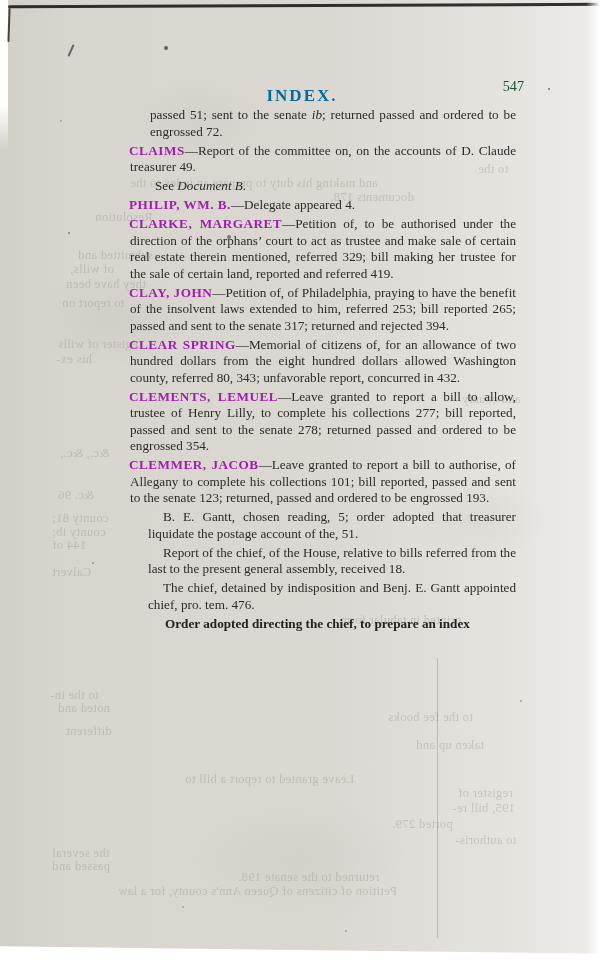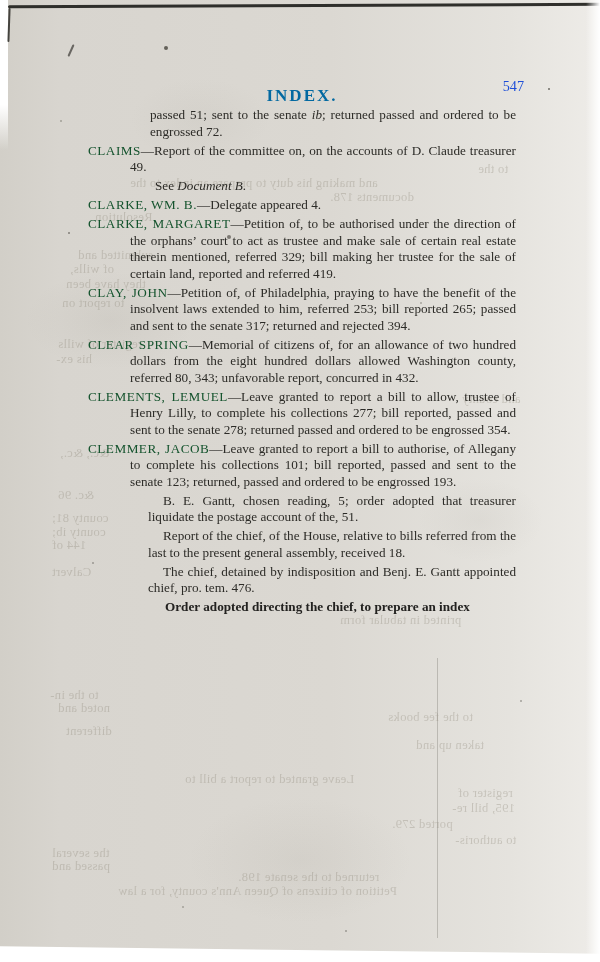--- a/index.html
+++ b/index.html
@@ -56,24 +56,24 @@
   .content{
     position:absolute;left:88px;top:76px;width:428px;
     color:#2c2b27;font-size:13.2px;line-height:16.5px;
     text-align:justify;
   }
   .page-header{position:relative;height:31px;}
   .page-title{
     position:absolute;left:50%;transform:translateX(-50%);top:12px;
     font-weight:bold;letter-spacing:2px;font-size:17px;color:#0369a1;
   }
-  .page-number{position:absolute;right:-8px;top:2px;font-size:14.2px;color:#1d4ed8;}
+  .page-number{position:absolute;right:-8px;top:2px;font-size:14.2px;color:#14532d;}
   .content p{margin:0 0 2.5px 0;}
   .entry{padding-left:42px;text-indent:-42px;}
-  .entry .h,.clerk .h{font-weight:normal;letter-spacing:.5px;color:#14532d;}
+  .entry .h,.clerk .h{font-weight:bold;letter-spacing:.5px;color:#a21caf;margin-left:41px;}
   .fragment{padding-left:62px;text-indent:0;margin-bottom:3.5px;}
   .see{padding-left:67px;text-indent:0;margin:3.5px 0 4.5px;}
   .clerk{padding-left:42px;text-indent:-42px;}
   .clerk .h{display:inline-block;width:74px;text-indent:0;}
   .para{padding-left:60px;text-indent:15px;margin:3.5px 0 2.5px;}
   .para-bold{padding-left:77px;text-indent:0;font-weight:bold;color:#232220;margin-top:3px;}
 </style>
 </head>
 <body>
 
@@ -123,21 +123,21 @@
 
 <div class="content">
   <div class="page-header">
     <span class="page-title">INDEX.</span>
     <span class="page-number">547</span>
   </div>
   <div id="entries">
       <p class="fragment">passed 51; sent to the senate <i>ib</i>; returned passed and ordered to be engrossed 72.</p>
       <p class="entry"><span class="h">CLAIMS</span>—Report of the committee on, on the accounts of D. Claude treasurer 49.</p>
       <p class="see">See <i>Document B.</i></p>
-      <p class="entry"><span class="h">CLARKE, WM. B.</span>—Delegate appeared 4.</p>
+      <p class="entry"><span class="h">PHILIP, WM. B.</span>—Delegate appeared 4.</p>
       <p class="entry"><span class="h">CLARKE, MARGARET</span>—Petition of, to be authorised under the direction of the orphans’ court to act as trustee and make sale of certain real estate therein mentioned, referred 329; bill making her trustee for the sale of certain land, reported and referred 419.</p>
       <p class="entry"><span class="h">CLAY, JOHN</span>—Petition of, of Philadelphia, praying to have the benefit of the insolvent laws extended to him, referred 253; bill reported 265; passed and sent to the senate 317; returned and rejected 394.</p>
       <p class="entry"><span class="h">CLEAR SPRING</span>—Memorial of citizens of, for an allowance of two hundred dollars from the eight hundred dollars allowed Washington county, referred 80, 343; unfavorable report, concurred in 432.</p>
       <p class="entry"><span class="h">CLEMENTS, LEMUEL</span>—Leave granted to report a bill to allow, trustee of Henry Lilly, to complete his collections 277; bill reported, passed and sent to the senate 278; returned passed and ordered to be engrossed 354.</p>
       <p class="entry"><span class="h">CLEMMER, JACOB</span>—Leave granted to report a bill to authorise, of Allegany to complete his collections 101; bill reported, passed and sent to the senate 123; returned, passed and ordered to be engrossed 193.</p>
       <p class="para">B. E. Gantt, chosen reading, 5; order adopted that treasurer liquidate the postage account of the, 51.</p>
       <p class="para">Report of the chief, of the House, relative to bills referred from the last to the present general assembly, received 18.</p>
       <p class="para">The chief, detained by indisposition and Benj. E. Gantt appointed chief, pro. tem. 476.</p>
       <p class="para-bold">Order adopted directing the chief, to prepare an index</p>
     </div>

